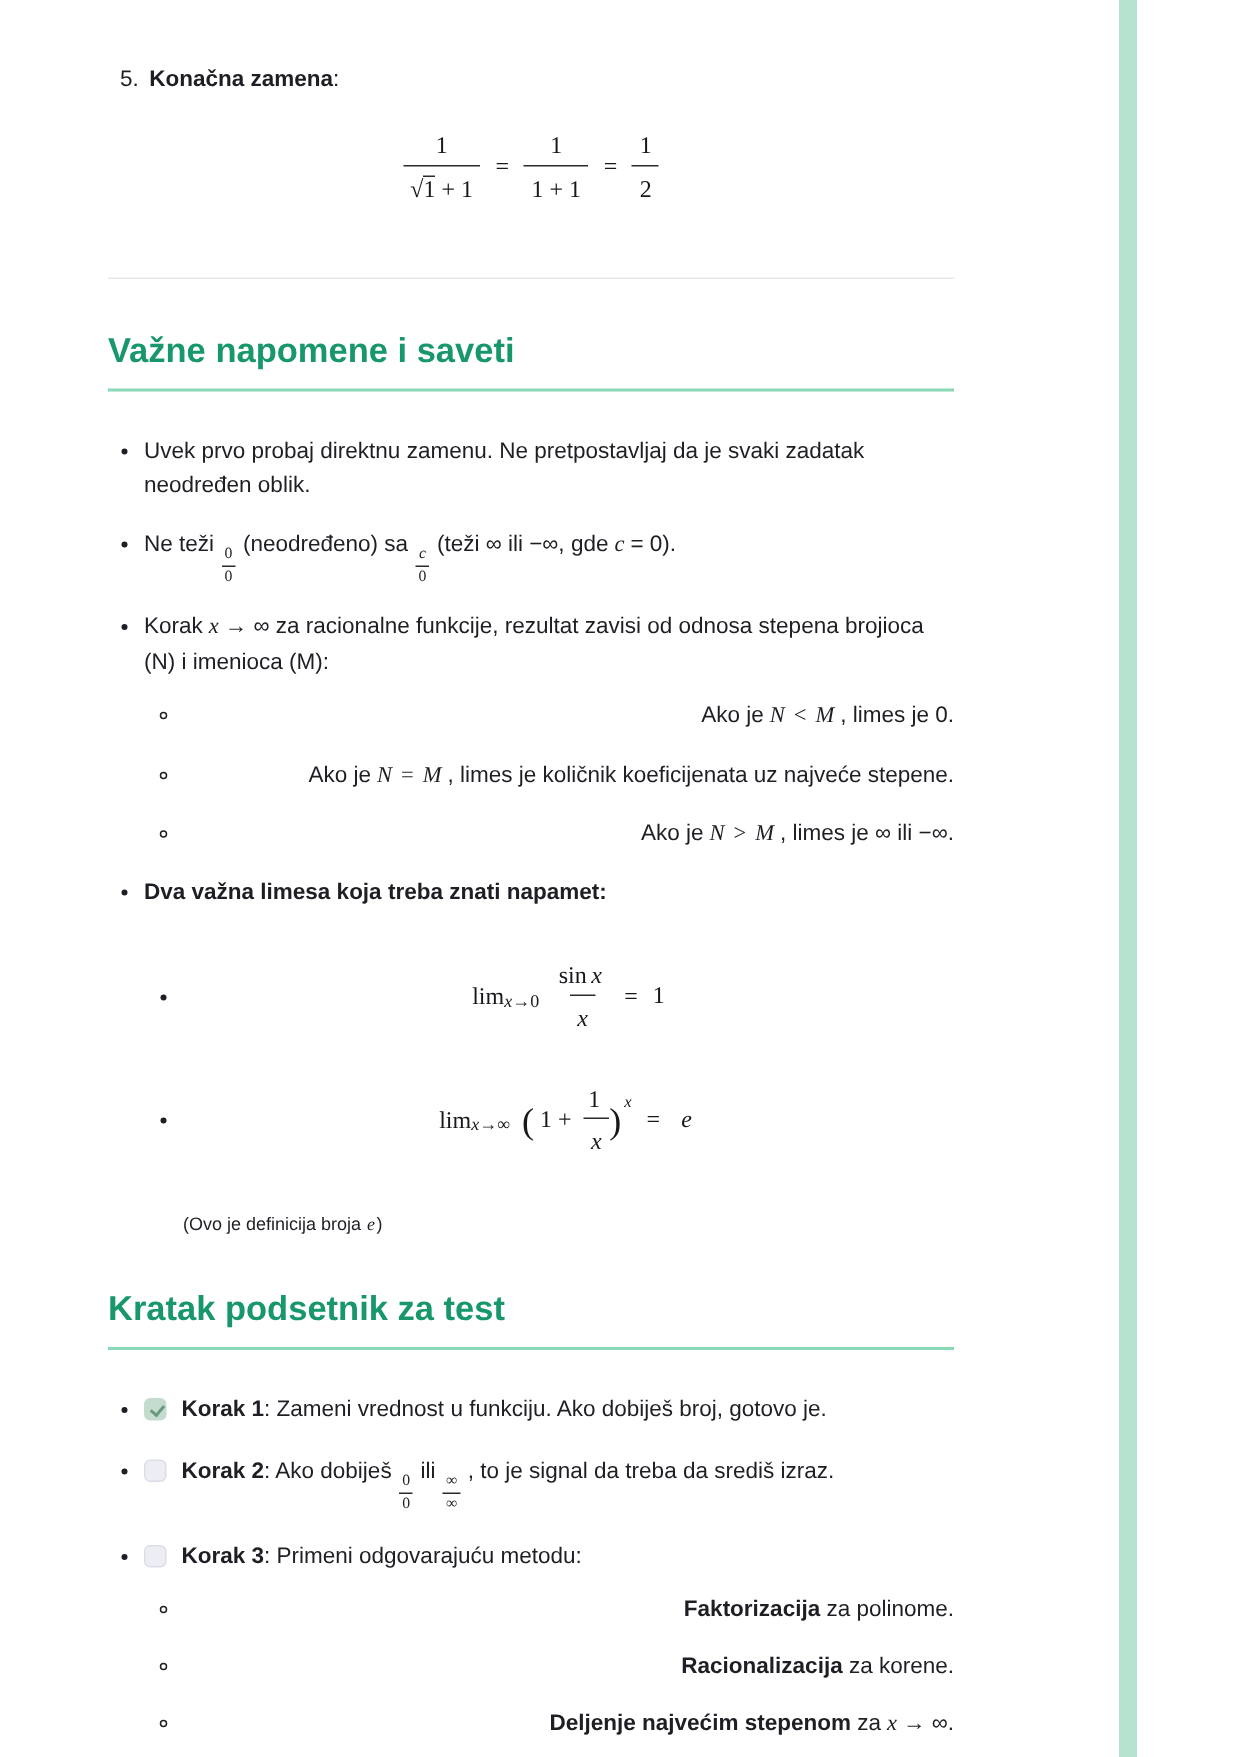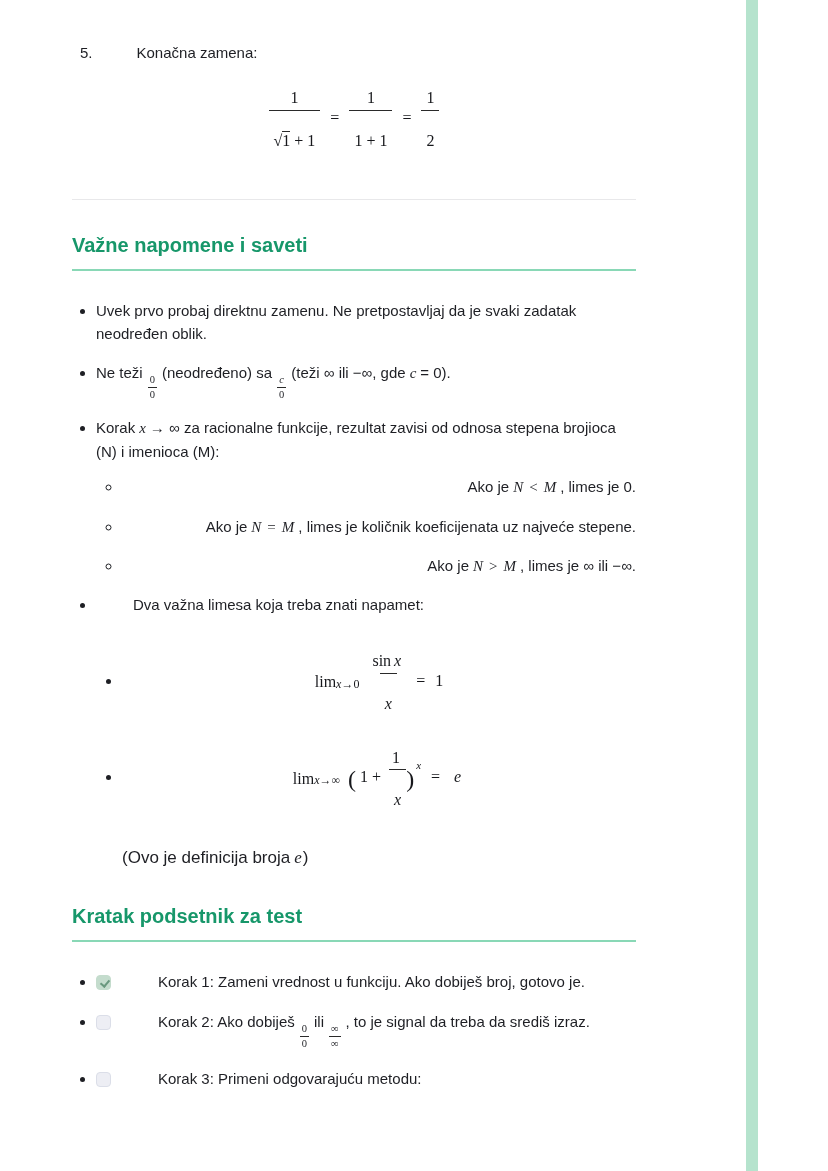--- a/index.html
+++ b/index.html
@@ -16,30 +16,30 @@
   .stripe { position: absolute; left: 746px; top: 0; bottom: 0; width: 12px; background: #b5e3cd; }
   .content { padding: 44px 192px 60px 72px; }
 
   .top-item { font-size: 15px; padding-left: 8px; }
   .num-label { margin-right: 7px; }
 
   .dmath { text-align: center; font-family: "Liberation Serif", "DejaVu Serif", serif; font-size: 16px; color: #17181c; }
   .formula-final { margin-top: 28px; }
   .dfrac { display: inline-flex; flex-direction: column; align-items: center; vertical-align: middle; text-align: center; }
   .fnum { display: block; padding: 0 5px 3px; line-height: 1.1; }
-  .fden { display: block; border-top: 1px solid #2a2a2a; padding: 21px 5px 0; line-height: 1.1; white-space: nowrap; }
+  .fden { display: block; border-top: 1px solid #2a2a2a; padding: 7px 5px 0; line-height: 1.1; white-space: nowrap; }
   .radarg { border-top: 1px solid #2a2a2a; }
   .mrest { margin-left: 4px; }
   .meq { margin: 0 10px; }
   .dfrac .mvar { margin: 0 0 0 3px; }
 
   .divider { border: none; border-top: 1px solid #e8e8ea; margin: 50px 0 0; }
 
   .section-title {
-    font-size: 20px; font-weight: bold; color: #17976a;
+    font-size: 23px; font-weight: bold; color: #17976a;
     margin: 34px 0 0; padding-bottom: 12px;
     border-bottom: 2px solid #89d8b6;
   }
 
   .blist { margin: 0; padding: 0 0 0 24px; font-size: 15px; line-height: 1.55; }
   .main-list { margin-top: 28px; list-style: disc; }
   .main-list > li { margin-bottom: 15px; }
   .sub-list { list-style: circle; margin-top: 12px; padding-left: 26px; }
   .sub-list > li { margin-bottom: 15px; text-align: right; }
   .formula-list { list-style: disc; margin-top: 10px; padding-left: 26px; }
@@ -53,34 +53,34 @@
   .ifrac .iden { border-top: 1px solid #2a2a2a; padding: 1px 2px 0; }
   .ifrac .mvar { margin: 0; }
 
   .lim { display: inline-flex; flex-direction: row; align-items: center; vertical-align: middle; margin-right: 8px; font-family: "Liberation Serif", "DejaVu Serif", serif; }
   .limword { line-height: 1; }
   .limsub { font-size: 12px; line-height: 1; margin-top: 3px; }
   .limsub .mvar { margin: 0; }
   .mparen { font-size: 24px; vertical-align: middle; line-height: 1; }
   .msup { font-size: 11px; position: relative; top: -13px; margin-left: 2px; font-family: "Liberation Serif", "DejaVu Serif", serif; font-style: italic; }
 
-  .note { margin: 32px 0 0 26px; font-size: 17px; }
+  .note { margin: 32px 0 0 26px; font-size: 12px; }
   .note .mvar { margin: 0 1px 0 4px; }
 
   .check-list { margin-top: 28px; list-style: disc; }
   .check-list > li { margin-bottom: 17px; }
   .checkbox { display: inline-block; width: 15px; height: 15px; border-radius: 4px; background: #edeef4; border: 1px solid #dbdee8; margin-right: 10px; vertical-align: -3px; position: relative; }
   .checkbox.checked { background: #c4dccd; border-color: #c4dccd; }
   .checkbox.checked::after {
     content: ""; position: absolute; left: 4.5px; top: 2px;
     width: 4px; height: 7px;
     border: solid #69987e; border-width: 0 2px 2px 0;
     transform: rotate(40deg);
   }
-  strong { font-weight: normal; margin-left: 37px; }
+  strong { font-weight: bold; }
 </style>
 </head>
 <body>
 
 <div class="page">
   <div class="stripe"></div>
 
   <div class="content">
 
     <div class="top-item"><span class="num-label">5.</span><strong>Konačna zamena</strong><span>:</span></div>
@@ -151,19 +151,24 @@
 
       <li><span class="checkbox"></span><strong>Korak 2</strong><span>: Ako dobiješ</span><span class="ifrac">
             <span class="inum">0</span>
             <span class="iden">0</span>
           </span><span>ili</span><span class="ifrac">
             <span class="inum">∞</span>
             <span class="iden">∞</span>
           </span><span>, to je signal da treba da središ izraz.</span></li>
 
       <li><span class="checkbox"></span><strong>Korak 3</strong><span>: Primeni odgovarajuću metodu:</span>
+        <ul class="blist sub-list">
+          <li><strong>Faktorizacija</strong><span> za polinome.</span></li>
+          <li><strong>Racionalizacija</strong><span> za korene.</span></li>
+          <li><strong>Deljenje najvećim stepenom</strong><span> za</span><span class="mvar">x</span><span>→ ∞.</span></li>
+        </ul>
       </li>
 
     </ul>
 
   </div>
 
 </div>
 
 </body></html>

